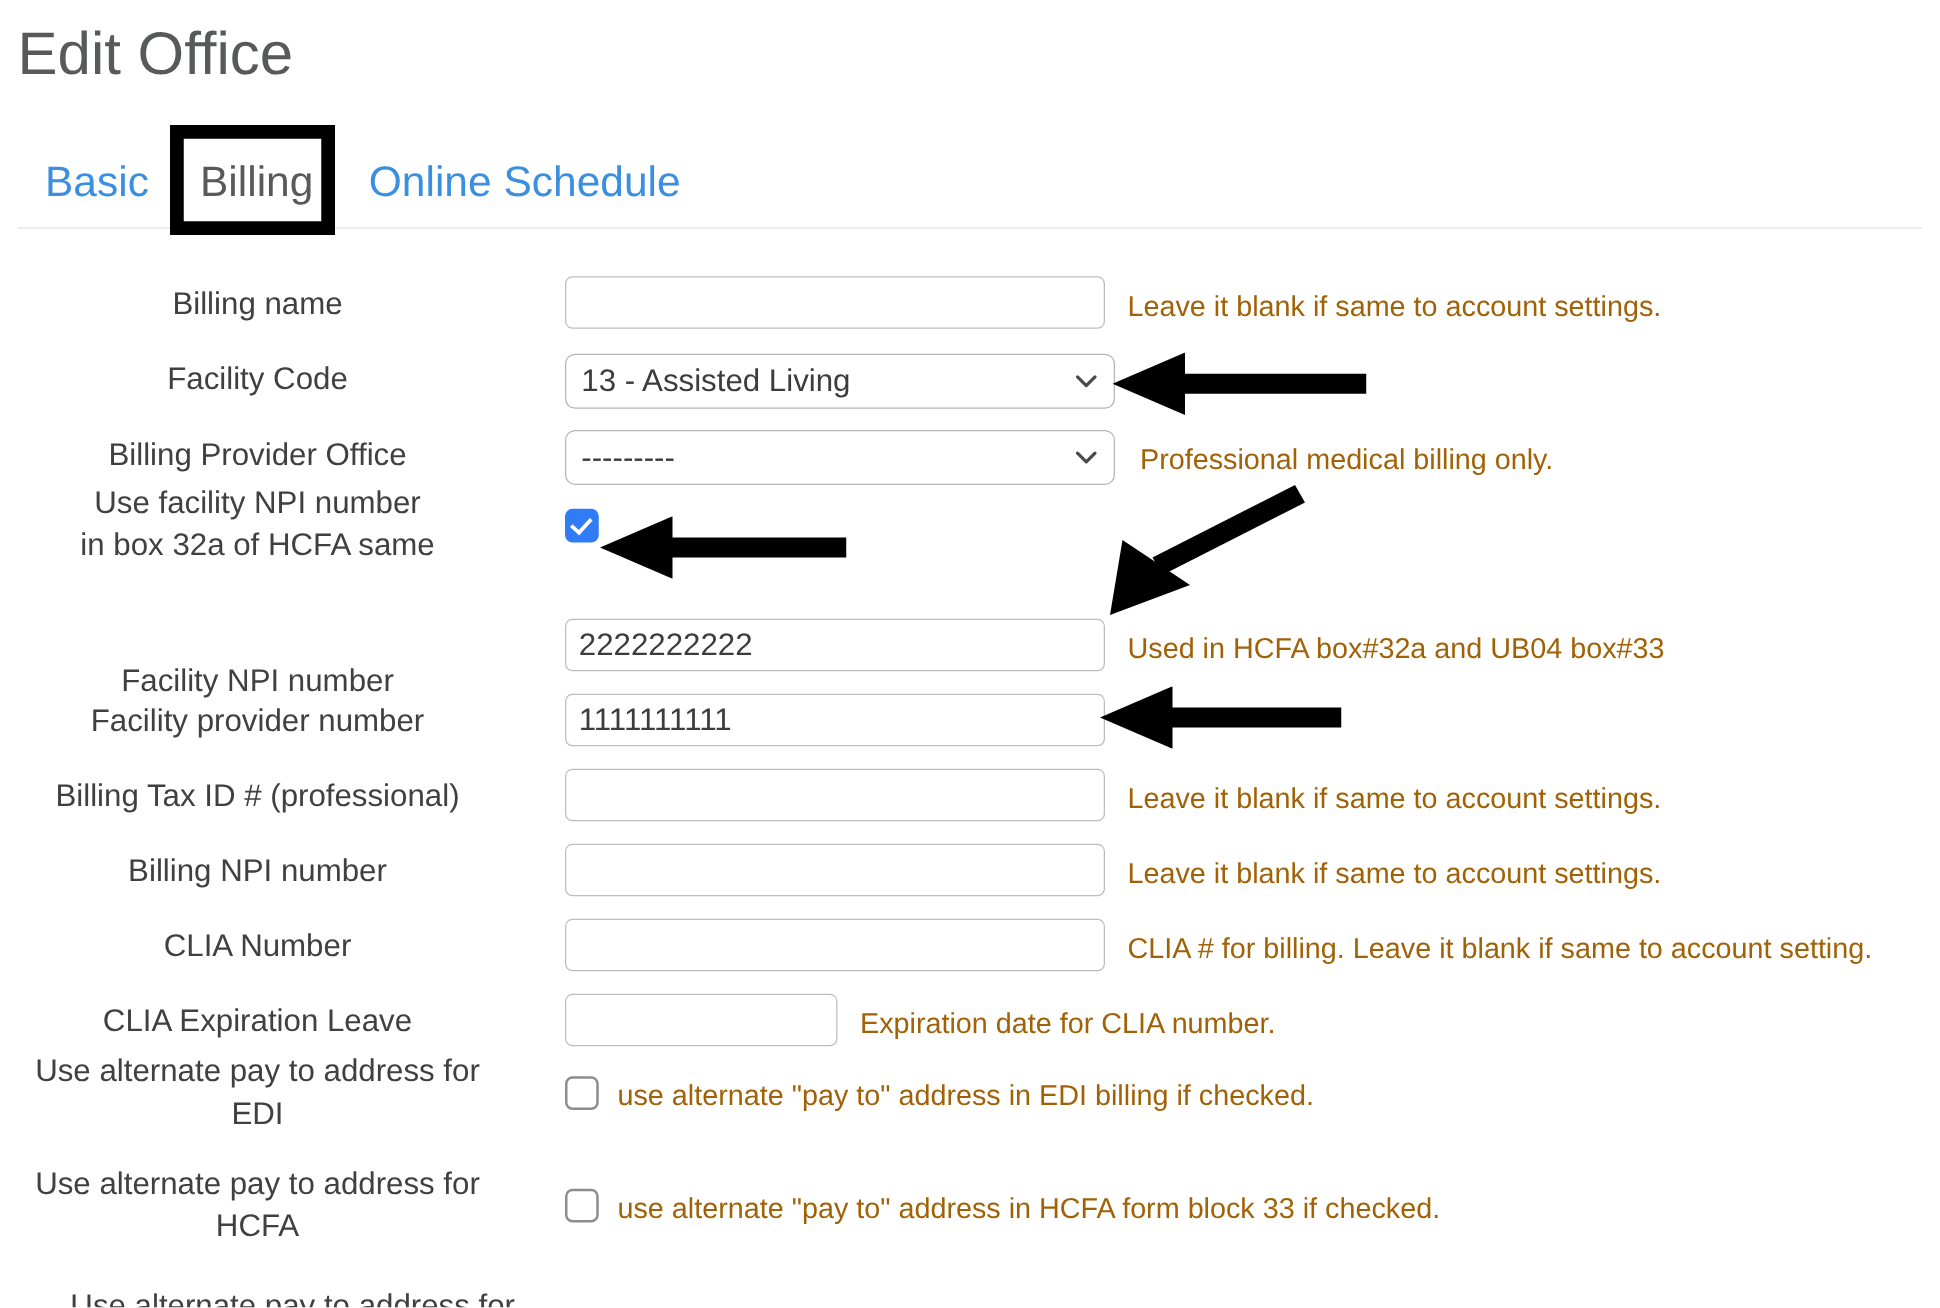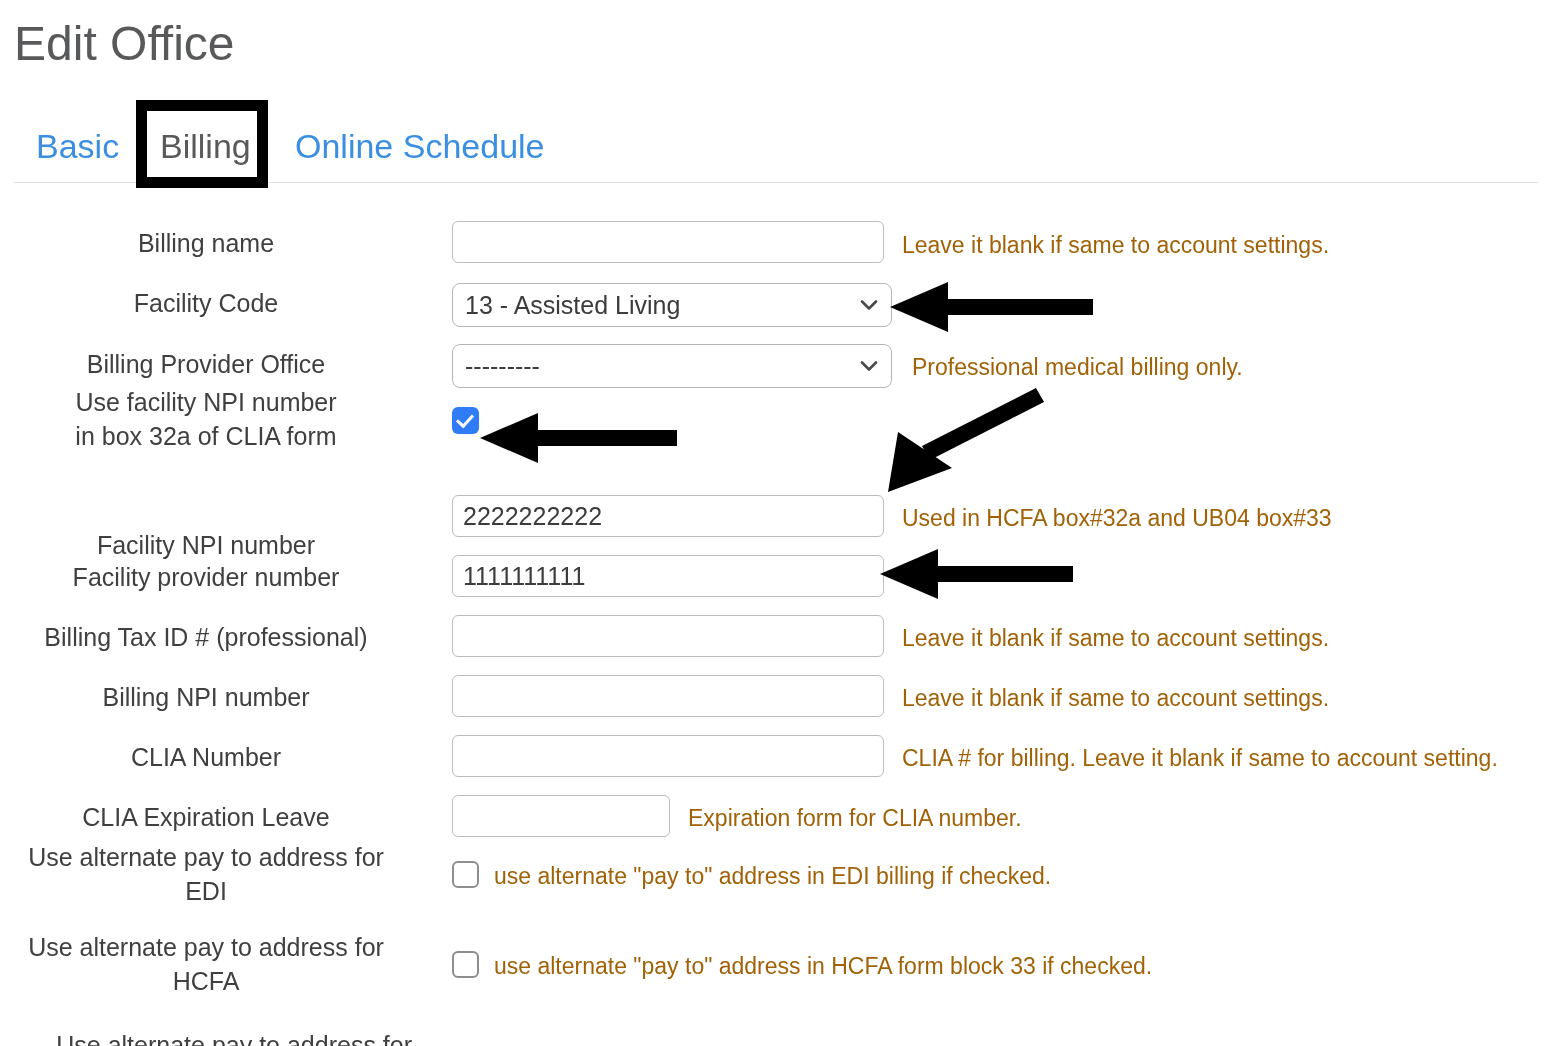--- a/index.html
+++ b/index.html
@@ -246,21 +246,21 @@
         <svg class="chev" viewBox="0 0 20 20">
           <path d="M3 6.5 L10 13.5 L17 6.5" stroke="#4a4a4a" stroke-width="2.6" fill="none" stroke-linecap="round" stroke-linejoin="round"></path>
         </svg>
       </div>
     </div>
     <div class="helptext" style="left:912px; top:26px;">Professional medical billing only.</div>
   </div>
 
   <div class="row" style="height:90px;">
     <div class="label" style="top:-2px;">Use facility NPI number
-in box 32a of CLIA form</div>
+in box 32a of HCFA same</div>
     <div class="control" style="top:20px;">
       <span class="cb checked"></span>
     </div>
   </div>
 
   <div class="row" style="height:60px;">
     <div class="label" style="top:23px;margin-top:28px;">Facility NPI number</div>
     <div class="control" style="top:18px;">
       <input class="textbox" type="text" value="2222222222" style="">
     </div>
@@ -296,21 +296,21 @@
       <input class="textbox" type="text" value="" style="">
     </div>
     <div class="helptext" style="left:902px; top:26px;">CLIA # for billing. Leave it blank if same to account setting.</div>
   </div>
 
   <div class="row" style="height:62px;">
     <div class="label" style="top:23px;">CLIA Expiration Leave</div>
     <div class="control" style="top:18px;">
       <input class="textbox small" type="text" value="" style="">
     </div>
-    <div class="helptext" style="left:688px; top:26px;">Expiration form for CLIA number.</div>
+    <div class="helptext" style="left:688px; top:26px;">Expiration date for CLIA number.</div>
   </div>
 
   <div class="row" style="height:90px;">
     <div class="label" style="top:1px;">Use alternate pay to address for
 EDI</div>
     <div class="control" style="top:22px;">
       <span class="cb"></span>
     </div>
     <div class="helptext" style="left:494px; top:22px;">use alternate "pay to" address in EDI billing if checked.</div>
   </div>

